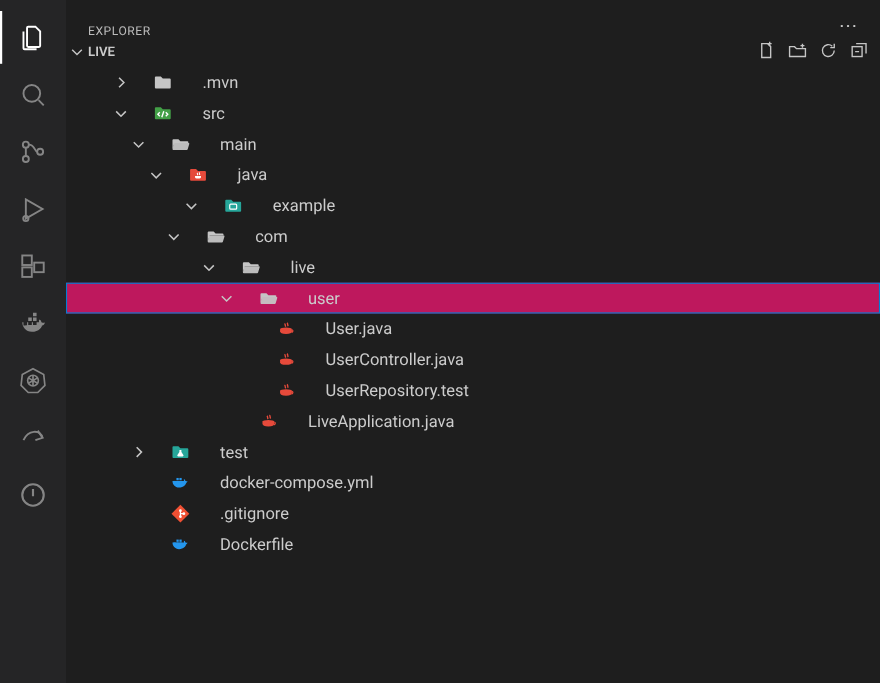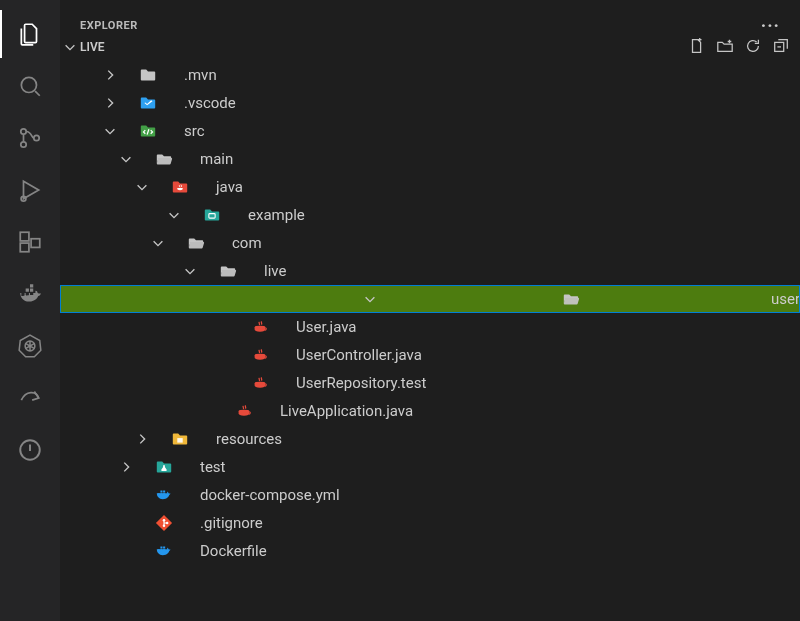--- a/index.html
+++ b/index.html
@@ -43,27 +43,26 @@
   .activity-item svg { width: 26px; height: 26px; }
   .sidebar {
     flex: 1;
     background: #1e1e1e;
     display: flex;
     flex-direction: column;
   }
   .explorer-header {
     height: 35px;
     display: flex;
-    align-items: center;
+    align-items: flex-end;
     justify-content: space-between;
     padding: 16px 20px 0 20px;
     color: #bbbbbb;
     font-size: 11px;
     letter-spacing: 0.5px;
-    font-weight: bold;
   }
   .explorer-title { text-transform: uppercase; }
   .more-dots { color: #cccccc; font-size: 18px; letter-spacing: 1px; cursor: pointer; }
   .project-header {
     height: 24px;
     display: flex;
     align-items: center;
     justify-content: space-between;
     padding: 0 10px 0 2px;
     color: #cccccc;
@@ -91,24 +90,23 @@
     height: 28px;
     display: flex;
     align-items: center;
     font-size: 15px;
     color: #cccccc;
     white-space: nowrap;
     cursor: pointer;
     gap: 20px;
   }
   .row.selected {
-    background: #4d7c0f;
+    background: #be185d;
     outline: 1px solid #007fd4;
     outline-offset: -1px;
-    justify-content: space-between;
   }
   .row.muted { color: #8c8c8c; }
   .chev {
     width: 16px;
     height: 16px;
     display: inline-flex;
     align-items: center;
     justify-content: center;
     color: #c5c5c5;
     flex-shrink: 0;
@@ -238,35 +236,20 @@
           <svg viewBox="0 0 20 20" fill="#c5c5c5">
             <path d="M2 5a1 1 0 0 1 1-1h5l2 2h7a1 1 0 0 1 1 1v8a1 1 0 0 1-1 1H3a1 1 0 0 1-1-1z"></path>
           </svg>
         </span>
         <span class="label">.mvn</span>
       </div>
       <div class="row">
         <span class="indent" style="width: 22px;"></span>
         <span class="chev">
           <svg viewBox="0 0 16 16" fill="none" stroke="currentColor" stroke-width="1.6">
-            <path d="M6 3l5 5-5 5"></path>
-          </svg>
-        </span>
-        <span class="ficon">
-          <svg viewBox="0 0 20 20">
-            <path fill="#2ea0f0" d="M2 5a1 1 0 0 1 1-1h5l2 2h7a1 1 0 0 1 1 1v8a1 1 0 0 1-1 1H3a1 1 0 0 1-1-1z"></path>
-            <path fill="#fff" d="M13.5 7L9 11l-2-1.5L6 10l3 2.5L15 8z"></path>
-          </svg>
-        </span>
-        <span class="label">.vscode</span>
-      </div>
-      <div class="row">
-        <span class="indent" style="width: 22px;"></span>
-        <span class="chev">
-          <svg viewBox="0 0 16 16" fill="none" stroke="currentColor" stroke-width="1.6">
             <path d="M3 6l5 5 5-5"></path>
           </svg>
         </span>
         <span class="ficon">
           <svg viewBox="0 0 20 20">
             <path fill="#43a047" d="M2 5a1 1 0 0 1 1-1h5l2 2h7a1 1 0 0 1 1 1v8a1 1 0 0 1-1 1H3a1 1 0 0 1-1-1z"></path>
             <path stroke="#fff" stroke-width="1.4" fill="none" d="M7 9l-2 2 2 2M13 9l2 2-2 2M11 8l-2 6"></path>
           </svg>
         </span>
         <span class="label">src</span>
@@ -422,35 +405,20 @@
         </span>
         <span class="ficon">
           <svg viewBox="0 0 20 20">
             <path fill="#e64a3b" d="M4 12.5c0 1.6 2 2.7 6 2.7s6-1.1 6-2.7v-2.2H4z"></path>
             <ellipse cx="10" cy="10.3" rx="6" ry="1.6" fill="#e64a3b"></ellipse>
             <path stroke="#e64a3b" stroke-width="1.4" fill="none" d="M8.5 4.5c1.4 1 .1 2 1.3 3.2M11 3.8c1.4 1 .1 2.1 1.3 3.4"></path>
             <path stroke="#e64a3b" stroke-width="1.3" fill="none" d="M16 11c1.3 0 1.3 2.3-0.5 2.6"></path>
           </svg>
         </span>
         <span class="label">LiveApplication.java</span>
-      </div>
-      <div class="row">
-        <span class="indent" style="width: 54px;"></span>
-        <span class="chev">
-          <svg viewBox="0 0 16 16" fill="none" stroke="currentColor" stroke-width="1.6">
-            <path d="M6 3l5 5-5 5"></path>
-          </svg>
-        </span>
-        <span class="ficon">
-          <svg viewBox="0 0 20 20">
-            <path fill="#f0b83a" d="M2 5a1 1 0 0 1 1-1h5l2 2h7a1 1 0 0 1 1 1v8a1 1 0 0 1-1 1H3a1 1 0 0 1-1-1z"></path>
-            <rect x="7" y="9" width="6" height="5" fill="#fff" opacity="0.9"></rect>
-          </svg>
-        </span>
-        <span class="label">resources</span>
       </div>
       <div class="row">
         <span class="indent" style="width: 38px;"></span>
         <span class="chev">
           <svg viewBox="0 0 16 16" fill="none" stroke="currentColor" stroke-width="1.6">
             <path d="M6 3l5 5-5 5"></path>
           </svg>
         </span>
         <span class="ficon">
           <svg viewBox="0 0 20 20">

